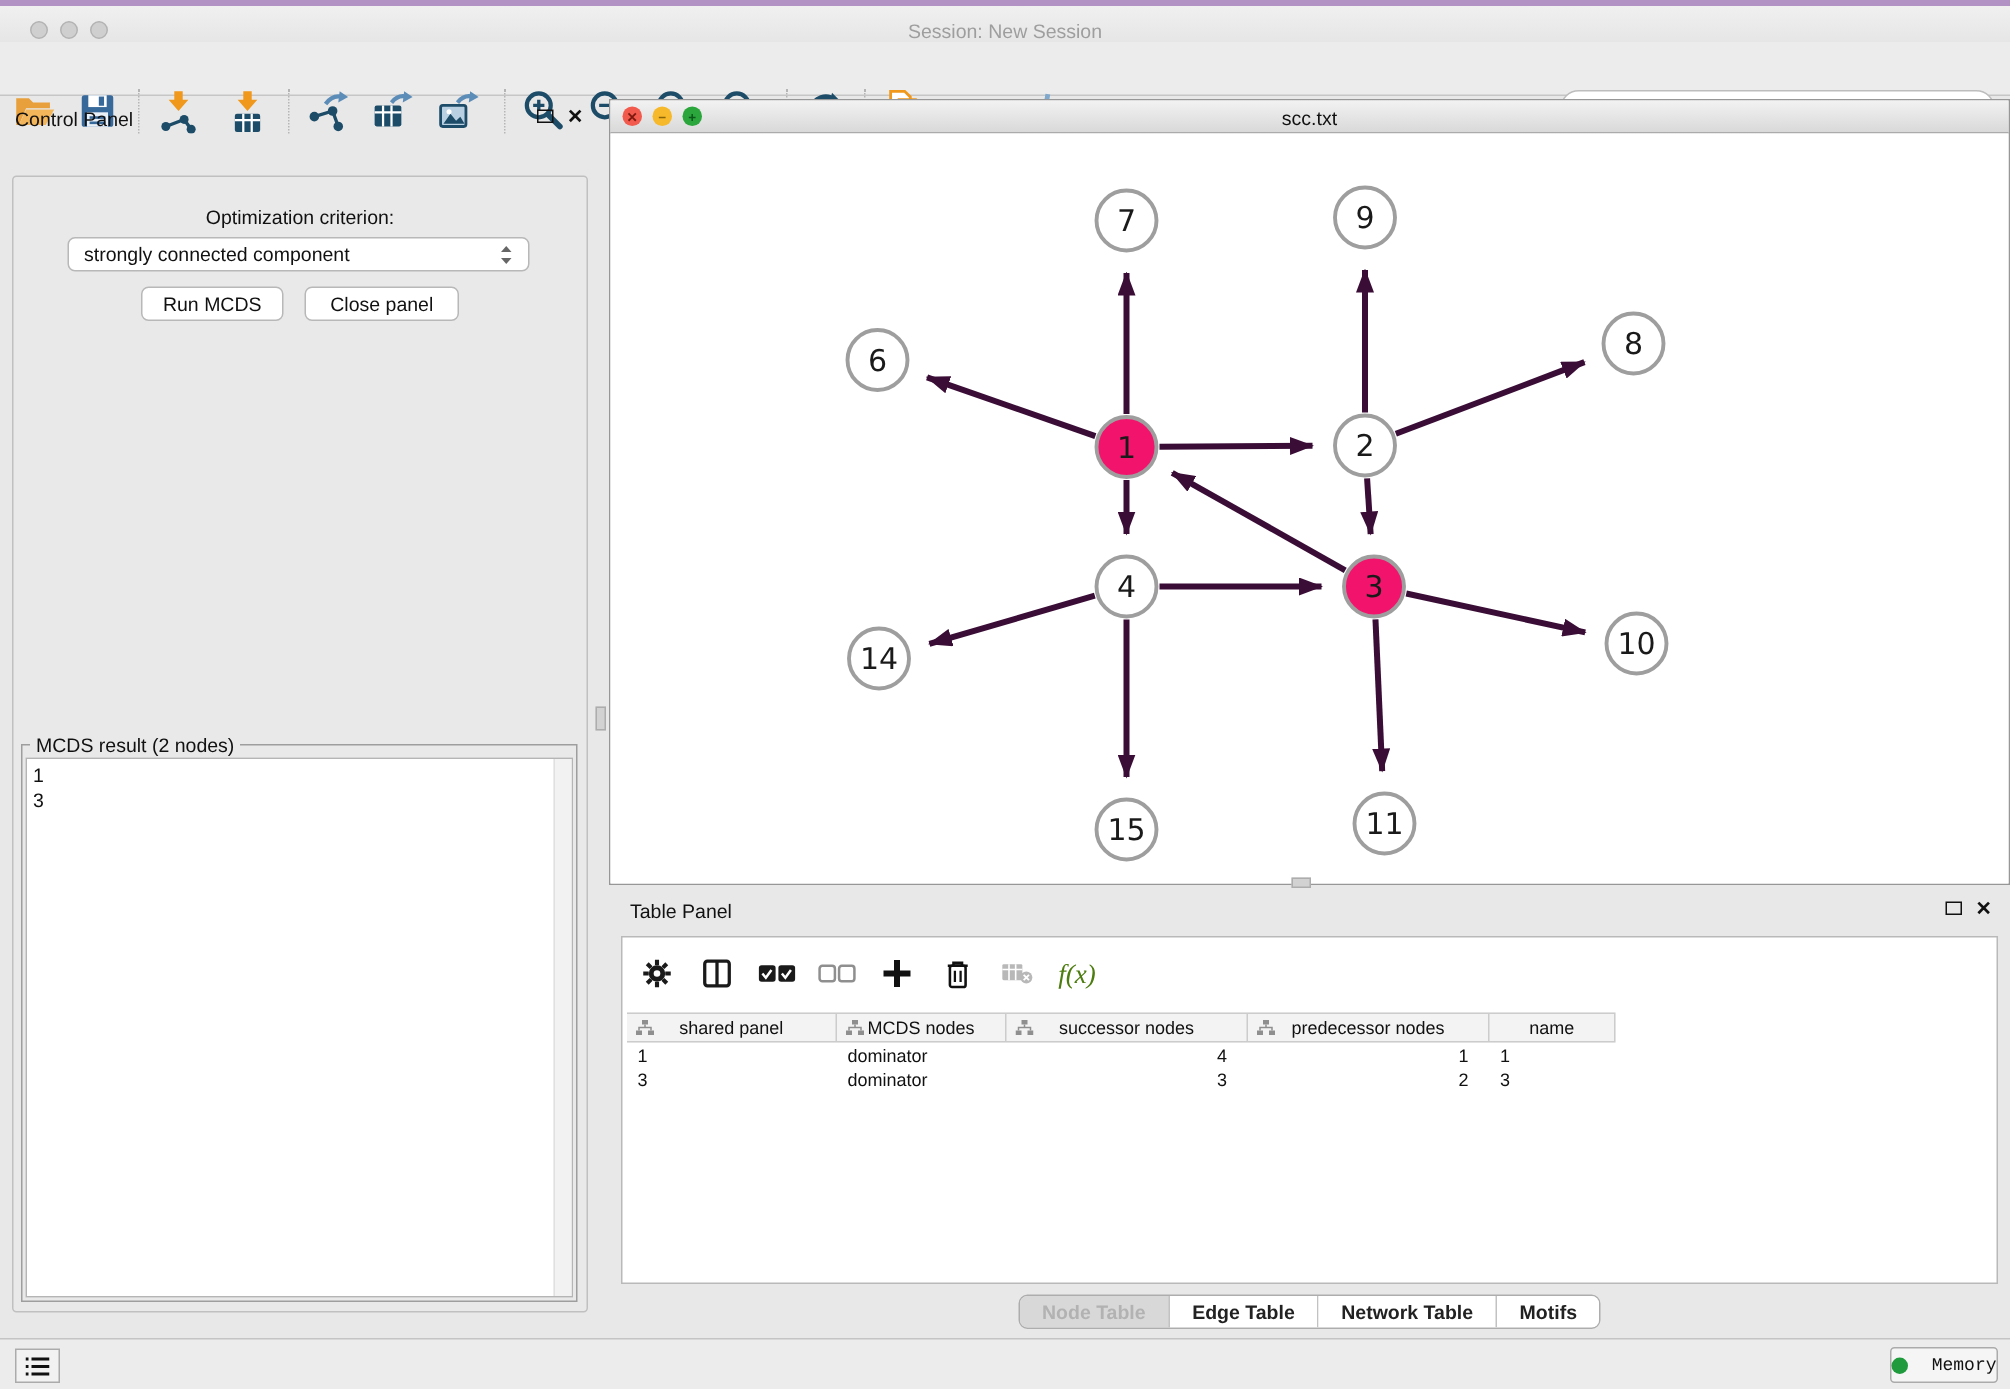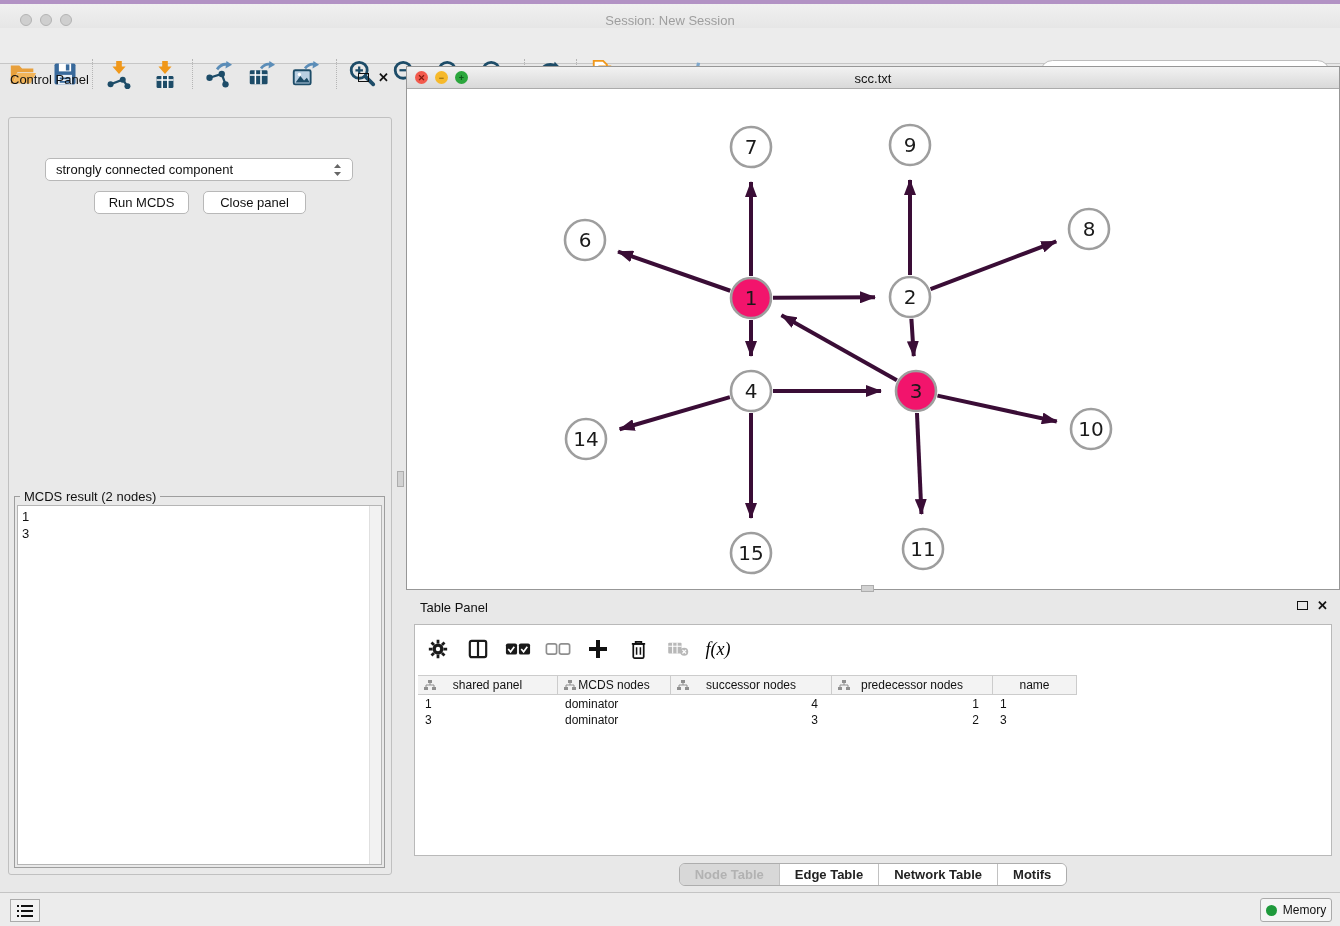--- a/index.html
+++ b/index.html
@@ -51,38 +51,38 @@
 
   .split-handle { background:#D2D2D2; border:1px solid #ADADAD; }
   #vsplit-handle { left:397px; top:471px; width:7px; height:16px; }
   #hsplit-handle { left:861px; top:585px; width:13px; height:7px; }
 
   
   #tp-title { left:420px; top:600px; font-size:13px; color:#111; }
   #tp-box { left:414px; top:624px; width:918px; height:232px; background:#FFF; border:1px solid #B9B9B9; }
   #tp-toolbar { left:10px; top:6px; height:36px; display:flex; align-items:center; gap:14px; }
   .tp-ico { width:26px; height:26px; display:flex; align-items:center; justify-content:center; }
-  #fx-label { font-family:"Liberation Serif", serif; font-style:italic; font-size:18px; color:#000000; }
+  #fx-label { font-family:"Liberation Serif", serif; font-style:italic; font-size:18px; color:#4d7c0f; }
   #tbl-header { left:3px; top:50px; height:20px; display:flex; background:#F3F3F3; border-top:1px solid #CCC; border-bottom:1px solid #CCC; }
   .th-cell { height:18px; display:flex; align-items:center; justify-content:center; border-right:1px solid #CCC; font-size:12px; color:#111; position:relative; }
   .th-ico { position:absolute; left:6px; top:4px; }
   .tbl-row { left:3px; height:16px; display:flex; font-size:12px; color:#111; }
   .td { height:16px; display:flex; align-items:center; }
   .td.l { justify-content:flex-start; padding-left:7px; }
   .td.r { justify-content:flex-end; padding-right:14px; }
   #tp-tabs-wrap { left:406px; top:863px; width:934px; height:24px; display:flex; justify-content:center; }
   #tp-tabs { height:23px; display:flex; border:1px solid #ADADAD; border-radius:6px; overflow:hidden; }
   .tp-tab { height:21px; padding:0 15px; background:#FFF; font-size:13px; font-weight:bold; color:#222; display:flex; align-items:center; border-right:1px solid #C2C2C2; }
   .tp-tab:last-child { border-right:none; }
   .tp-tab.selected { background:#D8D8D8; color:#B2B2B2; }
 
   
   #statusbar { left:0; top:892px; width:1340px; height:34px; background:#ECECEC; border-top:1px solid #C4C4C4; }
   #list-btn { left:10px; top:6px; width:30px; height:23px; background:#F2F2F2; border:1px solid #ABABAB; display:flex; align-items:center; justify-content:center; }
-  #memory-btn { left:1260px; top:5px; width:72px; height:24px; background:#F5F5F5; border:1px solid #ABABAB; border-radius:3px; display:flex; align-items:center; justify-content:center; gap:6px; font-size:12px; color:#111; }
+  #memory-btn { left:1260px; top:5px; width:72px; height:24px; background:#F5F5F5; border:1px solid #ABABAB; border-radius:3px; display:flex; align-items:center; justify-content:space-between; gap:6px; font-size:12px; color:#111;font-family:Liberation Mono, monospace; }
   #memory-dot { width:11px; height:11px; border-radius:50%; background:#1F9A3C; }
 </style>
 </head>
 <body>
 
 <div id="app">
 
   <div id="desktop-strip" class="abs"></div>
 
   <div id="titlebar" class="abs">
@@ -242,20 +242,21 @@
       <input id="search-input" placeholder="" style="">
     </div>
   </div>
 
   <div id="cp-title" class="abs">Control Panel</div>
   <div class="panel-btns abs" style="left:358px; top:72px;">
     <span class="float-ico"></span>
     <span class="close-ico">✕</span>
   </div>
   <div id="cp-content" class="abs"></div>
+  <div id="opt-label" class="abs">Optimization criterion:</div>
   <div id="criterion-select" class="abs">
     <span>strongly connected component</span>
     <span class="spacer"></span>
     <svg width="9" height="14" viewBox="0 0 9 14">
         <path d="M4.5 1L8 5H1z" fill="#666"></path>
         <path d="M4.5 13L1 9h7z" fill="#666"></path>
       </svg>
   </div>
   <div id="run-btn" class="push-btn abs">Run MCDS</div>
   <div id="closep-btn" class="push-btn abs">Close panel</div>

